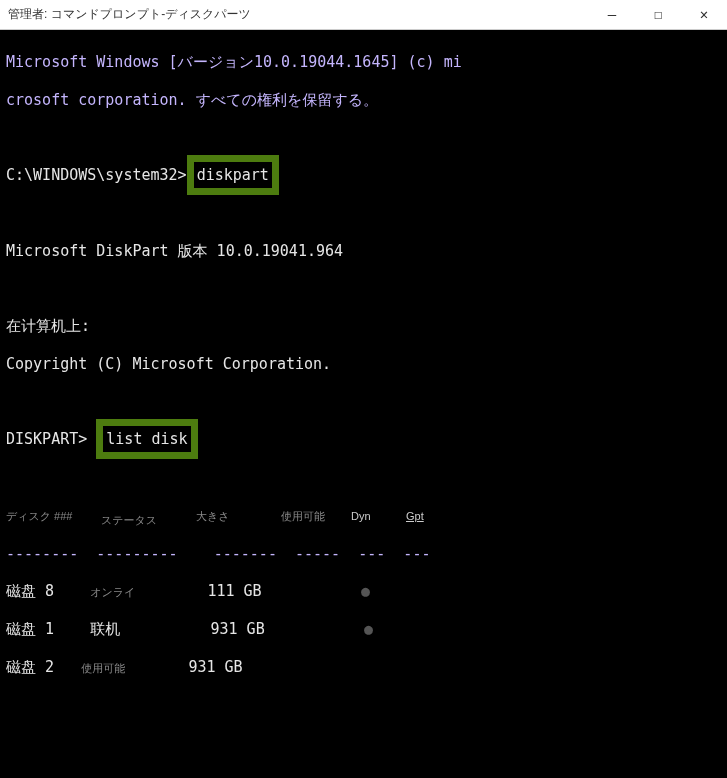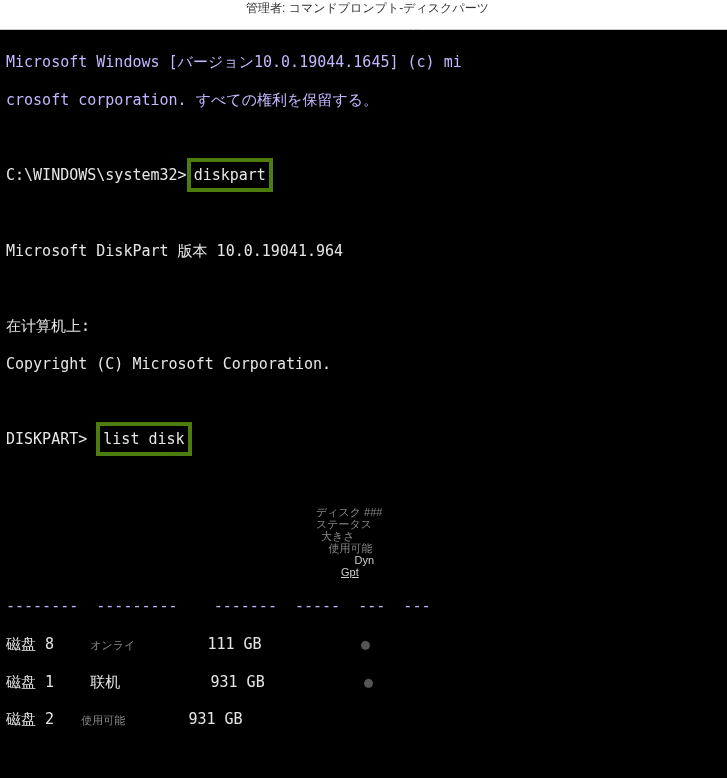--- a/index.html
+++ b/index.html
@@ -11,21 +11,20 @@
     overflow: hidden;
   }
   .titlebar {
     background: #ffffff;
     height: 30px;
     display: flex;
     align-items: center;
     justify-content: space-between;
     padding: 0 0 0 8px;
     border-bottom: 1px solid #ccc;
-    flex-direction: column;
   }
   .titlebar-title {
     font-family: "Meiryo", "Yu Gothic", sans-serif;
     font-size: 12px;
     color: #333;
   }
   .titlebar-controls {
     display: flex;
   }
   .title-btn {
@@ -43,29 +42,28 @@
     padding: 4px 6px;
     font-size: 15px;
     line-height: 1.25;
     height: calc(778px - 30px);
     white-space: pre;
     font-family: "MS Gothic", "Consolas", monospace;
     position: relative;
   }
   .dim { color: #c4b5fd; }
   .hl {
-    border: 4px solid #4d7c0f;
+    border: 7px solid #4d7c0f;
     padding: 4px 3px;
   }
   .thead {
     color: #888;
     font-size: 11px;
     font-family: "Meiryo", "MS Gothic", sans-serif;
     line-height: 1.1;
-    flex-direction: column;
   }
   .line { display: block; min-height: 19px; }
   .greydot { color:#555; }
   .smalljp { font-size: 11px; color:#888; font-family:Liberation Mono, monospace; }
   .row { display:flex; align-items:center; }
   .col { display:inline-block; }
 </style>
 </head>
 <body>
 
@@ -86,24 +84,24 @@
 <span class="line"></span>
 <span class="line">Microsoft DiskPart 版本 10.0.19041.964</span>
 <span class="line"></span>
 <span class="line"><span>在计算机上:</span> <span class="dim">     </span></span>
 <span class="line">Copyright (C) Microsoft Corporation.</span>
 <span class="line"></span>
 <span class="line"><span>DISKPART&gt;</span> <span class="hl">list disk</span></span>
 <span class="line"></span>
 <div class="row thead">
   <span class="col" style="width:95px;">ディスク ###</span>
-  <span class="col" style="width:95px;">ステータス</span>
+  <span class="col" style="width:95px;margin-top:8px;">ステータス</span>
   <span class="col" style="width:85px;">大きさ</span>
   <span class="col" style="width:70px;">使用可能</span>
-  <span class="col" style="width:38px;color:#ccc;margin-left:20px;">Dyn</span>
+  <span class="col" style="width:55px;color:#ccc;">Dyn</span>
   <span class="col" style="width:45px;color:#ccc;text-decoration:underline;">Gpt</span>
 </div>
 <span class="line dim">--------  ---------    -------  -----  ---  ---</span>
 <span class="line"><span>磁盘 8</span>    <span class="smalljp">オンライ</span>        <span>111 GB</span>           <span class="greydot">●</span></span>
 <span class="line"><span>磁盘 1</span>    <span>联机</span>          <span>931 GB</span>           <span class="greydot">●</span></span>
 <span class="line"><span>磁盘 2</span>   <span class="smalljp">使用可能</span>       <span>931 GB</span></span>
 <span class="line"></span>
 <span class="line"></span>
 
 

